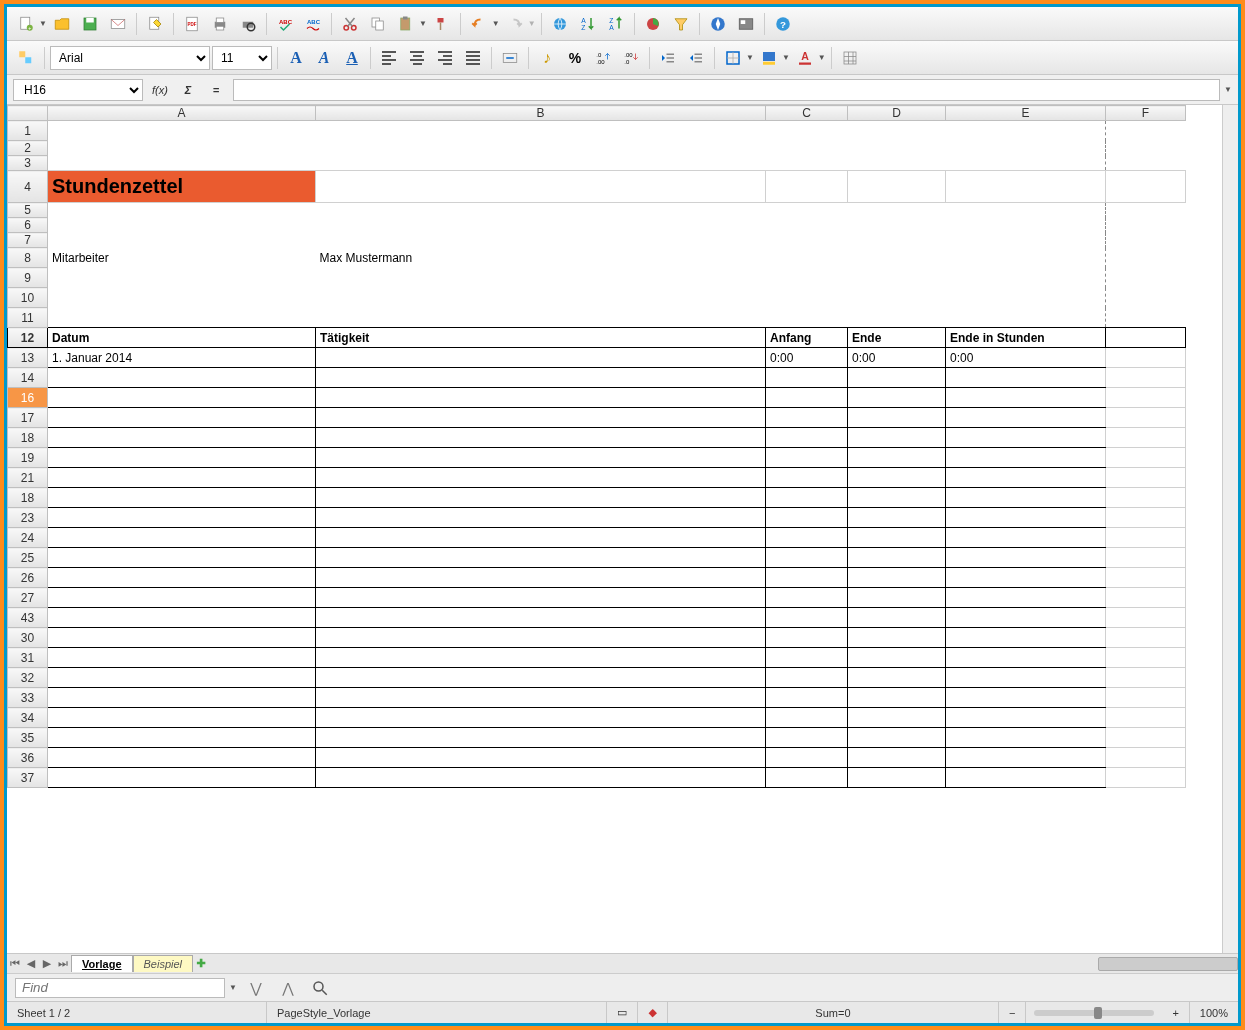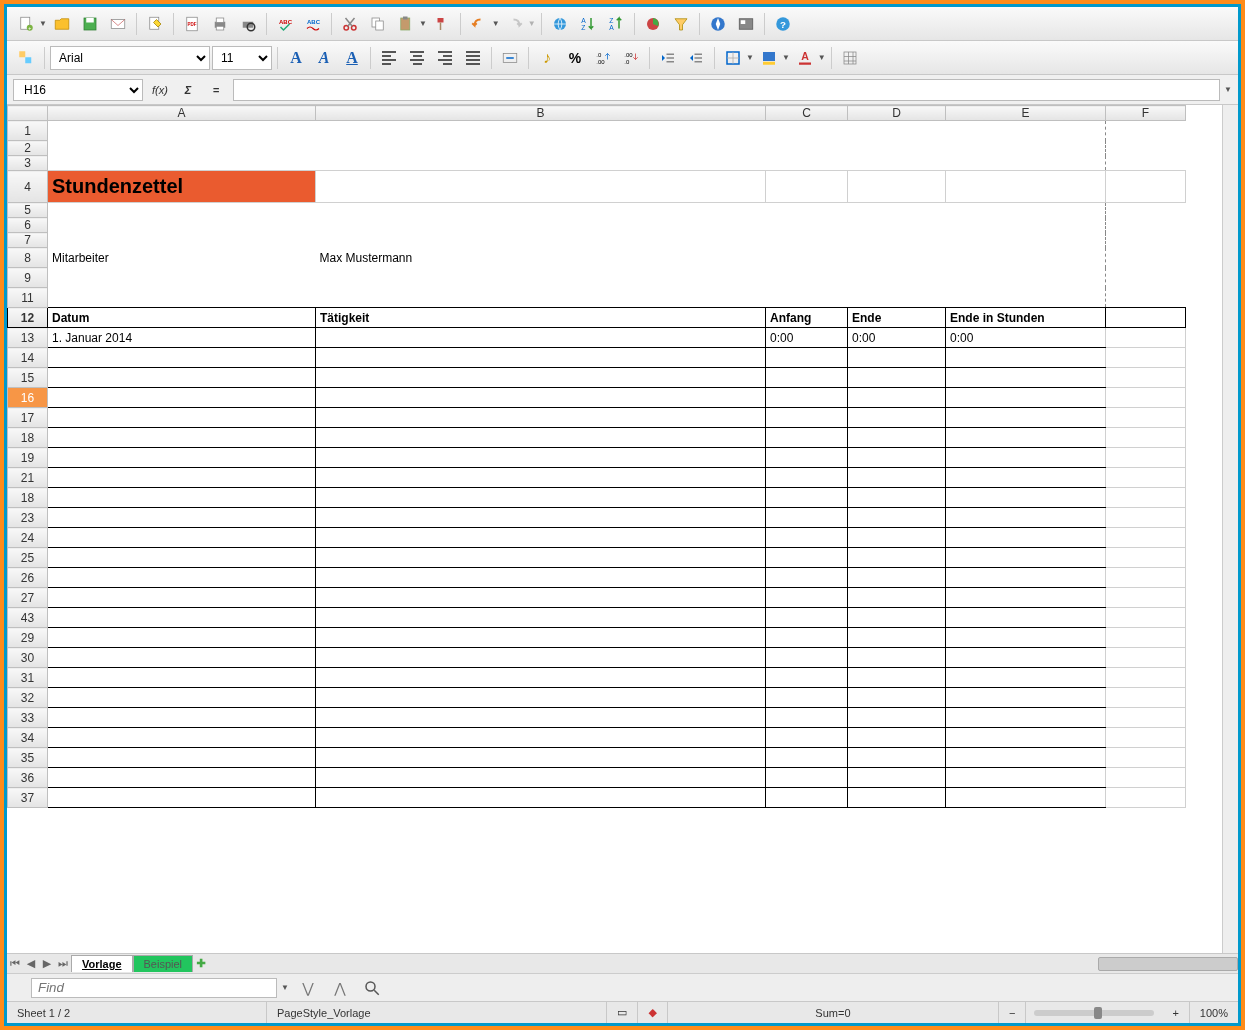--- a/index.html
+++ b/index.html
@@ -99,29 +99,29 @@
   display:flex; align-items:center;
   height:20px; background:#e8e8e8; border-top:1px solid #c8c8c8;
   font-size:11px;
 }
 .tab-nav { width:16px; text-align:center; color:#666; cursor:pointer; }
 .sheet-tab {
   padding: 2px 10px; border:1px solid #aaa; border-bottom:none;
   background:#fff; cursor:pointer;
   font-size: 11px;
 }
-.sheet-tab.inactive { background:#22c55e; color:#555; }
+.sheet-tab.inactive { background:#fef9c3; color:#555; font-style: italic; }
 .hscroll-track { flex:1; display:flex; justify-content:flex-end; }
 .hscroll { width:140px; height:14px; background:#ccc; border:1px solid #aaa; border-radius:2px; }
 .find-bar {
   display:flex; align-items:center; gap:6px;
   height:28px; padding: 2px 8px;
   background:#eee; border-top:1px solid #ccc;
 }
-.find-input { width: 246px; height:20px; border:1px solid #bbb; color:#4c1d95; font-style:italic; padding:0 6px;margin-left:16px;}
+.find-input { width: 210px; height:20px; border:1px solid #bbb; color:#4c1d95; font-style:italic; padding:0 6px;}
 .status-bar {
   display:flex; align-items:center;
   height:22px; background:#e8e8e8; border-top:1px solid #c8c8c8;
   font-size:11px; color:#333;
 }
 .status-seg { padding: 0 10px; border-right:1px solid #c8c8c8; height:100%; display:flex; align-items:center; }
 .status-seg.wide { flex:1; }
 .zoom-slider { width:120px; height:6px; background:#ccc; border-radius:3px; position:relative; margin:0 8px; }
 .zoom-thumb { width:8px; height:12px; background:#888; position:absolute; left:50%; top:-3px; border-radius:2px; }
 svg.ico { width:18px; height:18px; }
@@ -510,20 +510,29 @@
             <tr class="row-norm">
               <td class="rowhead">9</td>
               <td class="cell" style="border: none;"></td>
               <td class="cell" style="border: none;"></td>
               <td class="cell" style="border: none;"></td>
               <td class="cell" style="border: none;"></td>
               <td class="cell page-break" style="border: none;"></td>
               <td class="cell" style="border: none;"></td>
             </tr>
             <tr class="row-norm">
+              <td class="rowhead">10</td>
+              <td class="cell" style="border: none;"></td>
+              <td class="cell" style="border: none;"></td>
+              <td class="cell" style="border: none;"></td>
+              <td class="cell" style="border: none;"></td>
+              <td class="cell page-break" style="border: none;"></td>
+              <td class="cell" style="border: none;"></td>
+            </tr>
+            <tr class="row-norm">
               <td class="rowhead">11</td>
               <td class="cell" style="border: none;"></td>
               <td class="cell" style="border: none;"></td>
               <td class="cell" style="border: none;"></td>
               <td class="cell" style="border: none;"></td>
               <td class="cell page-break" style="border: none;"></td>
               <td class="cell" style="border: none;"></td>
             </tr>
             <tr class="row-norm header-row">
               <td class="rowhead">12</td>
@@ -546,29 +555,20 @@
             <tr class="row-norm">
               <td class="rowhead">14</td>
               <td class="cell" style="border-color: rgb(0, 0, 0);"></td>
               <td class="cell" style="border-color: rgb(0, 0, 0);"></td>
               <td class="cell" style="border-color: rgb(0, 0, 0);"></td>
               <td class="cell" style="border-color: rgb(0, 0, 0);"></td>
               <td class="cell page-break" style="border-color: rgb(0, 0, 0);"></td>
               <td class="cell"></td>
             </tr>
             <tr class="row-norm">
-              <td class="rowhead">15</td>
-              <td class="cell" style="border-color: rgb(0, 0, 0);"></td>
-              <td class="cell" style="border-color: rgb(0, 0, 0);"></td>
-              <td class="cell" style="border-color: rgb(0, 0, 0);"></td>
-              <td class="cell" style="border-color: rgb(0, 0, 0);"></td>
-              <td class="cell page-break" style="border-color: rgb(0, 0, 0);"></td>
-              <td class="cell"></td>
-            </tr>
-            <tr class="row-norm">
               <td class="rowhead sel">16</td>
               <td class="cell" style="border-color: rgb(0, 0, 0);"></td>
               <td class="cell" style="border-color: rgb(0, 0, 0);"></td>
               <td class="cell" style="border-color: rgb(0, 0, 0);"></td>
               <td class="cell" style="border-color: rgb(0, 0, 0);"></td>
               <td class="cell page-break" style="border-color: rgb(0, 0, 0);"></td>
               <td class="cell"></td>
             </tr>
             <tr class="row-norm">
               <td class="rowhead">17</td>
@@ -655,29 +655,20 @@
               <td class="rowhead">27</td>
               <td class="cell" style="border-color: rgb(0, 0, 0);"></td>
               <td class="cell" style="border-color: rgb(0, 0, 0);"></td>
               <td class="cell" style="border-color: rgb(0, 0, 0);"></td>
               <td class="cell" style="border-color: rgb(0, 0, 0);"></td>
               <td class="cell page-break" style="border-color: rgb(0, 0, 0);"></td>
               <td class="cell"></td>
             </tr>
             <tr class="row-norm">
               <td class="rowhead">43</td>
-              <td class="cell" style="border-color: rgb(0, 0, 0);"></td>
-              <td class="cell" style="border-color: rgb(0, 0, 0);"></td>
-              <td class="cell" style="border-color: rgb(0, 0, 0);"></td>
-              <td class="cell" style="border-color: rgb(0, 0, 0);"></td>
-              <td class="cell page-break" style="border-color: rgb(0, 0, 0);"></td>
-              <td class="cell"></td>
-            </tr>
-            <tr class="row-norm">
-              <td class="rowhead">29</td>
               <td class="cell" style="border-color: rgb(0, 0, 0);"></td>
               <td class="cell" style="border-color: rgb(0, 0, 0);"></td>
               <td class="cell" style="border-color: rgb(0, 0, 0);"></td>
               <td class="cell" style="border-color: rgb(0, 0, 0);"></td>
               <td class="cell page-break" style="border-color: rgb(0, 0, 0);"></td>
               <td class="cell"></td>
             </tr>
             <tr class="row-norm">
               <td class="rowhead">30</td>
               <td class="cell" style="border-color: rgb(0, 0, 0);"></td>

